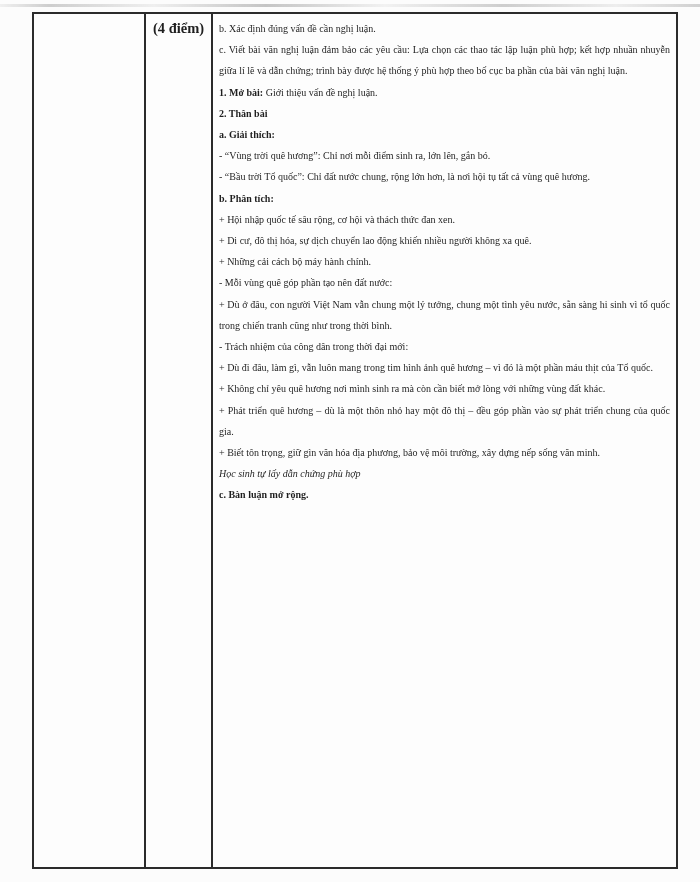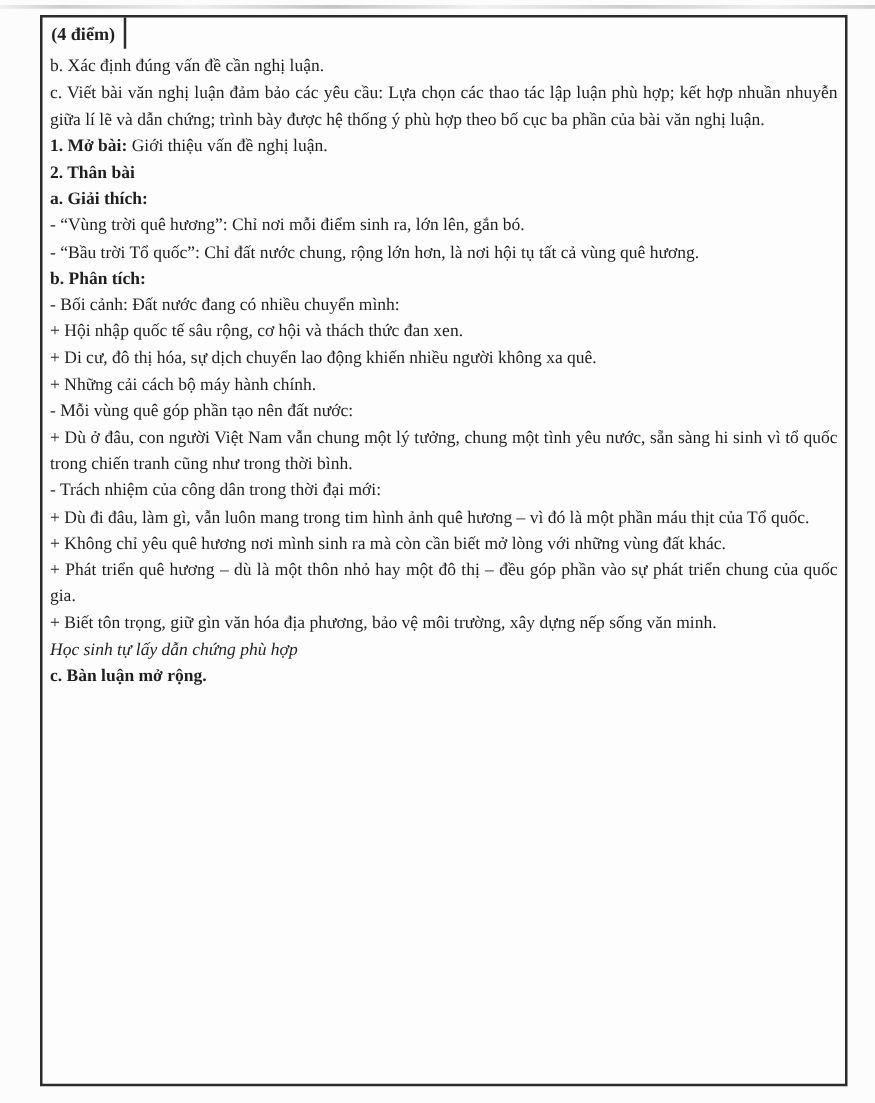--- a/index.html
+++ b/index.html
@@ -37,21 +37,20 @@
   .answer-table {
     position: absolute;
     left: 32px;
     top: 12px;
     width: 646px;
     min-height: 857px;
     box-sizing: border-box;
     border: 2px solid #2b2b2b;
     display: flex;
     background: #fdfdfd;
-    flex-direction: column;
   }
   .col-blank {
     width: 112px;
     box-sizing: border-box;
     border-right: 2px solid #2b2b2b;
     flex: none;
   }
   .col-score {
     width: 67px;
     box-sizing: border-box;
@@ -63,21 +62,21 @@
     font-size: 14.5px;
     line-height: 21.2px;
     white-space: nowrap;
   }
   .col-main {
     flex: 1;
     box-sizing: border-box;
     padding: 4px 6px 4px 6px;
   }
   .para {
-    font-size: 14px;
+    font-size: 10px;
     line-height: 21.2px;
     text-align: justify;
     margin: 0;
   }
   .b { font-weight: bold; }
   .i { font-style: italic; }
   a.link {
     font-style: italic;
     text-decoration: underline;
     cursor: pointer;
@@ -95,21 +94,20 @@
     <div class="col-main">
 
     <div class="para"><span>b. Xác định đúng vấn đề cần nghị luận.</span></div>
         <div class="para"><span>c. Viết bài văn nghị luận đảm bảo các yêu cầu: Lựa chọn các thao tác lập luận phù hợp; kết hợp nhuần nhuyễn giữa lí lẽ và dẫn chứng; trình bày được hệ thống ý phù hợp theo bố cục ba phần của bài văn nghị luận.</span></div>
         <div class="para"><span class="b">1. Mở bài: </span><span>Giới thiệu vấn đề nghị luận.</span></div>
         <div class="para"><span class="b">2. Thân bài</span></div>
         <div class="para"><span class="b">a. Giải thích:</span></div>
         <div class="para"><span>- “Vùng trời quê hương”: Chỉ nơi mỗi điểm sinh ra, lớn lên, gắn bó.</span></div>
         <div class="para"><span>- “Bầu trời Tổ quốc”: Chỉ đất nước chung, rộng lớn hơn, là nơi hội tụ tất cả vùng quê hương.</span></div>
         <div class="para"><span class="b">b. Phân tích:</span></div>
-        <div class="para"><span>- Bối cảnh: Đất nước đang có nhiều chuyển mình:</span></div>
         <div class="para"><span>+ Hội nhập quốc tế sâu rộng, cơ hội và thách thức đan xen.</span></div>
         <div class="para"><span>+ Di cư, đô thị hóa, sự dịch chuyển lao động khiến nhiều người không xa quê.</span></div>
         <div class="para"><span>+ Những cải cách bộ máy hành chính.</span></div>
         <div class="para"><span>- Mỗi vùng quê góp phần tạo nên đất nước:</span></div>
         <div class="para"><span>+ Dù ở đâu, con người Việt Nam vẫn chung một lý tưởng, chung một tình yêu nước, sẵn sàng hi sinh vì tổ quốc trong chiến tranh cũng như trong thời bình.</span></div>
         <div class="para"><span>- Trách nhiệm của công dân trong thời đại mới:</span></div>
         <div class="para"><span>+ Dù đi đâu, làm gì, vẫn luôn mang trong tim hình ảnh quê hương – vì đó là một phần máu thịt của Tổ quốc.</span></div>
         <div class="para"><span>+ Không chỉ yêu quê hương nơi mình sinh ra mà còn cần biết mở lòng với những vùng đất khác.</span></div>
         <div class="para"><span>+ Phát triển quê hương – dù là một thôn nhỏ hay một đô thị – đều góp phần vào sự phát triển chung của quốc gia.</span></div>
         <div class="para"><span>+ Biết tôn trọng, giữ gìn văn hóa địa phương, bảo vệ môi trường, xây dựng nếp sống văn minh.</span></div>

